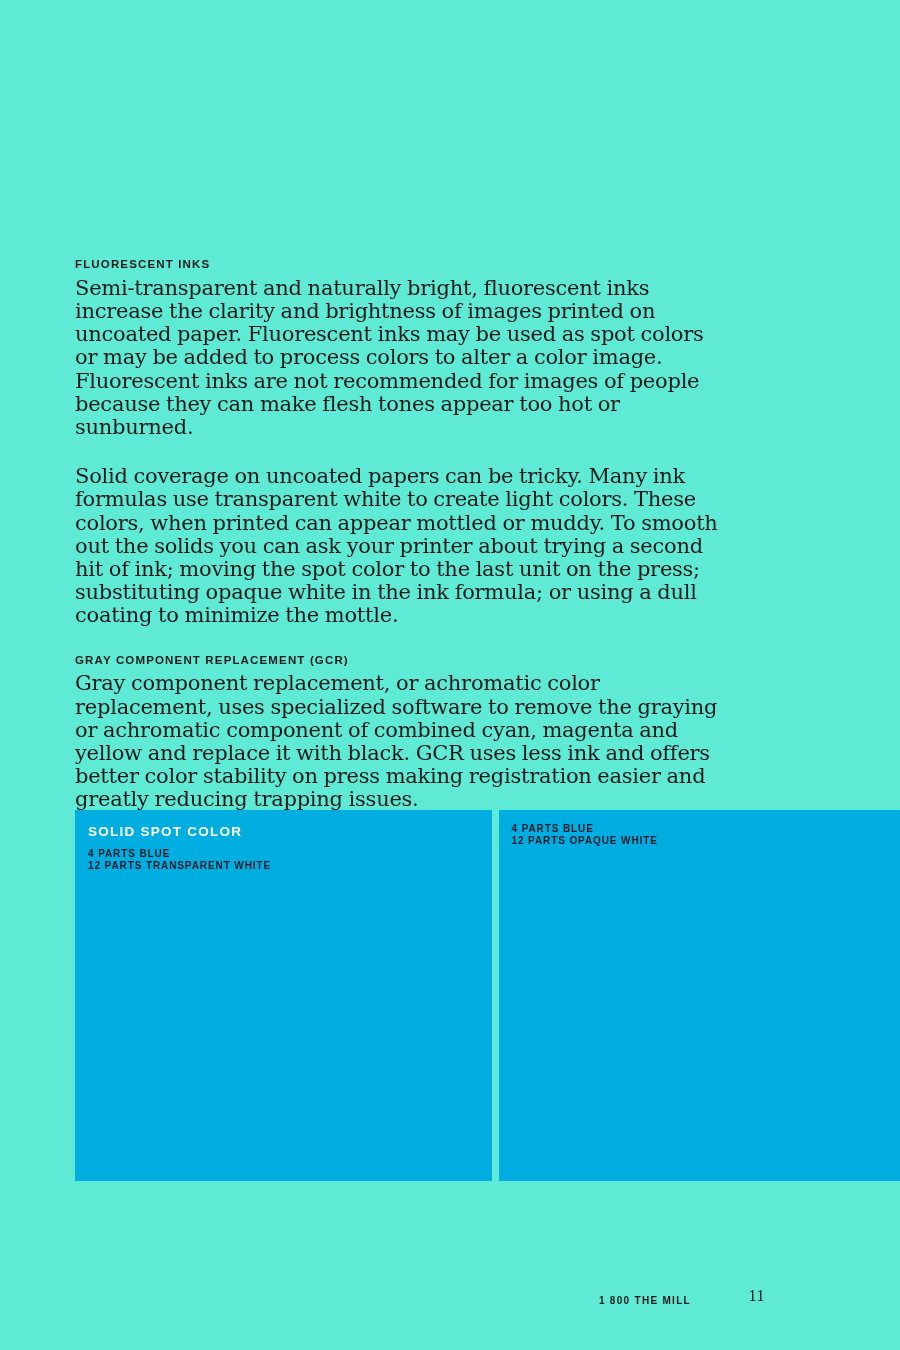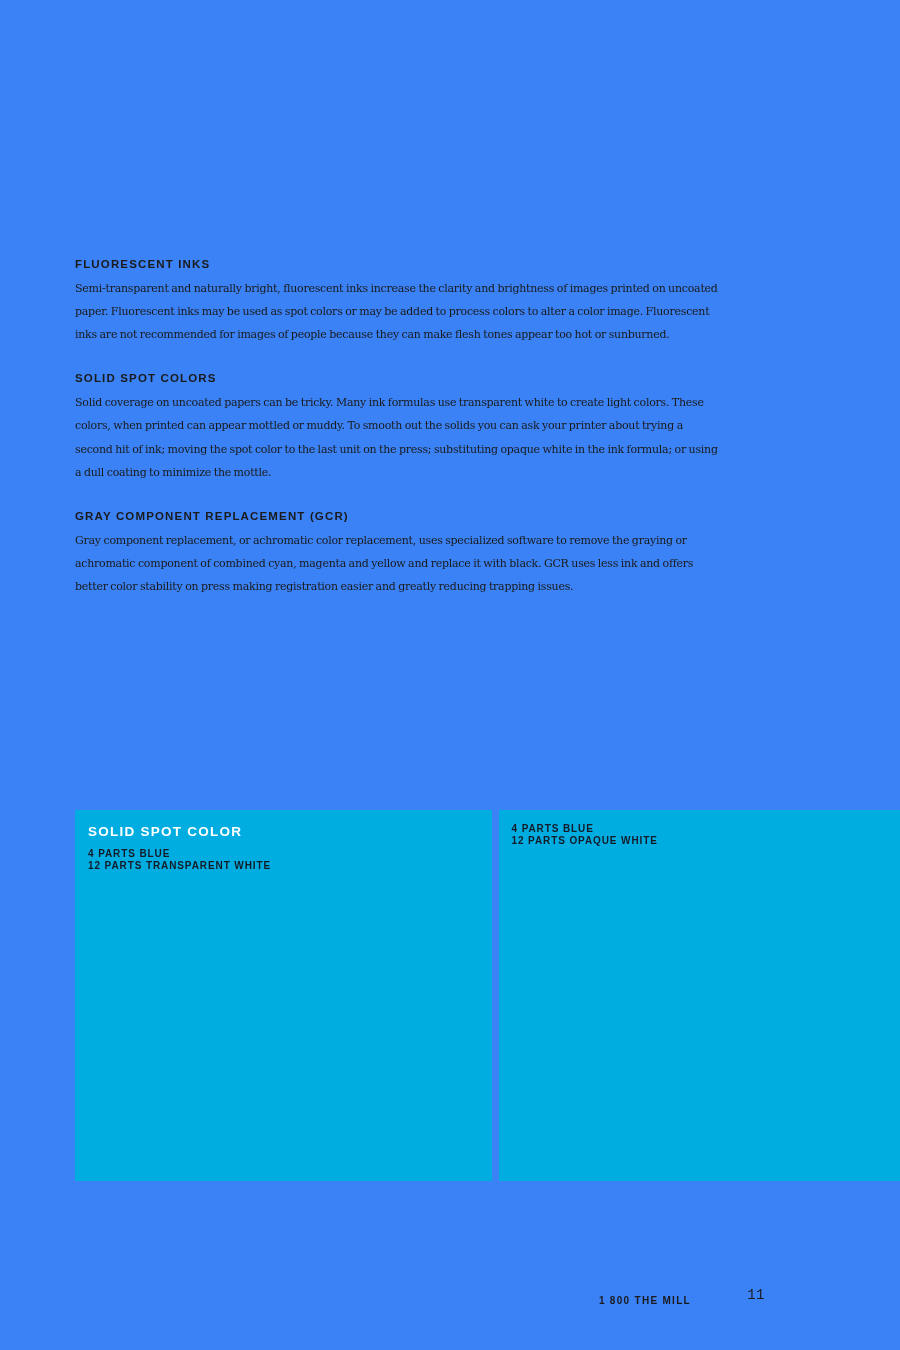--- a/index.html
+++ b/index.html
@@ -4,21 +4,21 @@
 <style>
   html, body {
     margin: 0;
     padding: 0;
     background: #ffffff;
   }
   .page {
     position: relative;
     width: 900px;
     height: 1350px;
-    background: #3b82f6;
+    background: #5eead4;
     overflow: hidden;
     font-family: "DejaVu Serif", serif;
   }
 
   
   .content {
     position: absolute;
     left: 75px;
     top: 258px;
     width: 648px;
@@ -35,21 +35,21 @@
     font-size: 11.5px;
     letter-spacing: 1.15px;
     color: #1a1a1a;
     margin: 0 0 5px 0;
     line-height: 1.2;
     text-transform: uppercase;
   }
 
   .sec-body {
     font-family: "DejaVu Serif", serif;
-    font-size: 11px;
+    font-size: 21px;
     line-height: 23.2px;
     color: #1a1a1a;
     margin: 0;
     letter-spacing: -0.25px;
     word-spacing: -0.6px;
   }
 
   
   .swatches {
     position: absolute;
@@ -109,40 +109,39 @@
     font-size: 10px;
     letter-spacing: 1.3px;
     color: #1a1a1a;
     text-transform: uppercase;
     white-space: nowrap;
   }
   .footer-pageno {
     position: absolute;
     right: 10px;
     top: -6px;
-    font-family: Liberation Mono, monospace;
-    font-size: 14px;
+    font-family: Liberation Serif, serif;
+    font-size: 16px;
     color: #1a1a1a;
     letter-spacing: 0.5px;
   }
 </style>
 </head>
 <body>
 
 <div class="page">
 
   <div class="content">
 
     <div class="section">
       <h2 class="sec-head">FLUORESCENT INKS</h2>
       <p class="sec-body">Semi-transparent and naturally bright, fluorescent inks increase the clarity and brightness of images printed on uncoated paper. Fluorescent inks may be used as spot colors or may be added to process colors to alter a color image. Fluorescent inks are not recommended for images of people because they can make flesh tones appear too hot or sunburned.</p>
     </div>
 
     <div class="section">
-      <h2 class="sec-head">SOLID SPOT COLORS</h2>
       <p class="sec-body">Solid coverage on uncoated papers can be tricky. Many ink formulas use transparent white to create light colors. These colors, when printed can appear mottled or muddy. To smooth out the solids you can ask your printer about trying a second hit of ink; moving the spot color to the last unit on the press; substituting opaque white in the ink formula; or using a dull coating to minimize the mottle.</p>
     </div>
 
     <div class="section">
       <h2 class="sec-head">GRAY COMPONENT REPLACEMENT (GCR)</h2>
       <p class="sec-body">Gray component replacement, or achromatic color replacement, uses specialized software to remove the graying or achromatic component of combined cyan, magenta and yellow and replace it with black. GCR uses less ink and offers better color stability on press making registration easier and greatly reducing trapping issues.</p>
     </div>
 
   </div>
 

